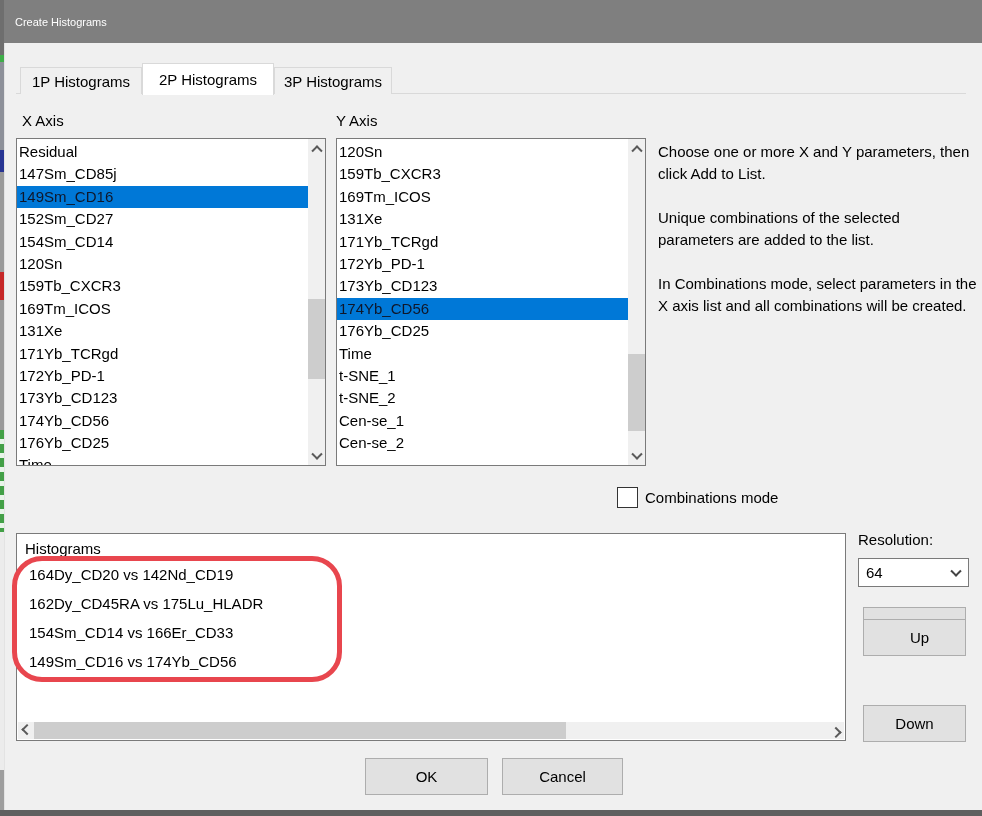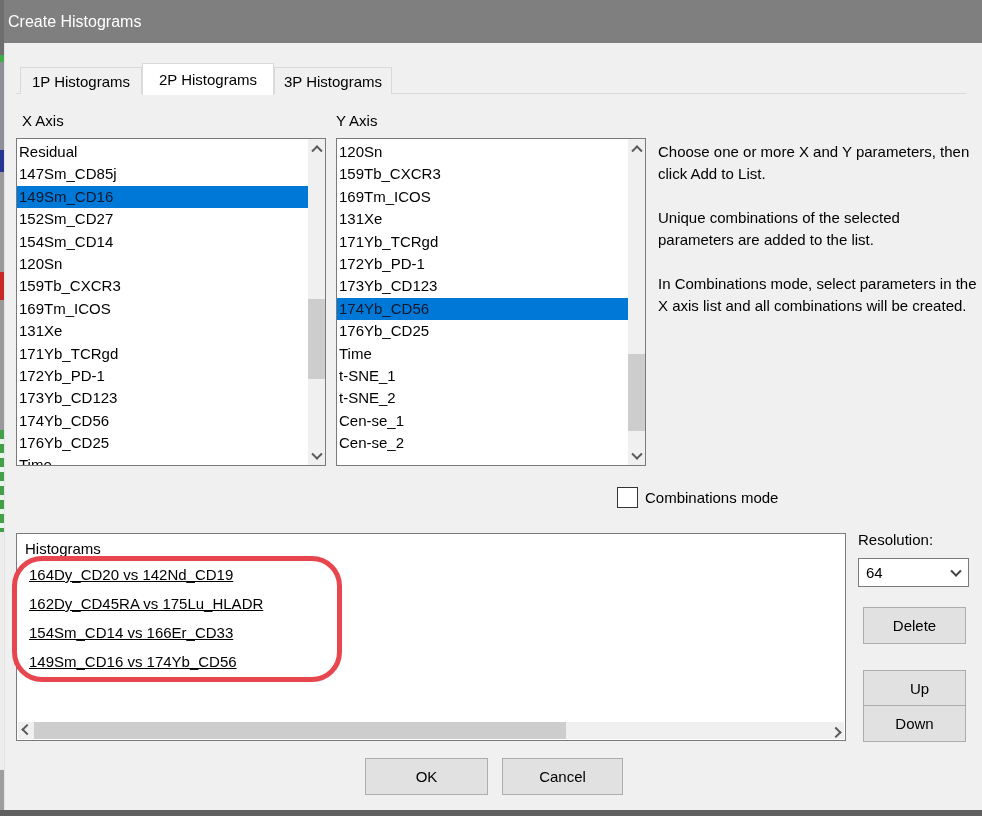--- a/index.html
+++ b/index.html
@@ -11,22 +11,22 @@
     position:relative; width:982px; height:816px; overflow:hidden;
     background:#f0f0f0; font-family:"Liberation Sans", sans-serif; color:#000;
   }
   
   .edge-strip{position:absolute; left:0; top:0; width:4px; height:816px; z-index:0;}
   .edge-strip div{width:4px;}
   .bottom-strip{position:absolute; left:0; top:810px; width:982px; height:6px; background:#5f5f5f;}
   
   .title-bar{
     position:absolute; left:4px; top:0; width:978px; height:43px;
-    background:var(--title-bar); color:#fff; font-size:16px;
-    display:flex; align-items:center; padding-left:4px;
+    background:var(--title-bar); color:#fff; font-size:11px;
+    display:flex; align-items:center; padding-left:11px;
   }
   .dialog-body{position:absolute; left:4px; top:43px; width:978px; height:767px; background:#f0f0f0; border-left:1px solid #e3e3e3;}
   
   .tabline{position:absolute; left:16px; top:93px; width:950px; height:1px; background:#d9d9d9;}
   .tab{
     position:absolute; top:67px; height:27px; background:#f0f0f0;
     border:1px solid #d9d9d9; border-bottom:none;
     font-size:15px; display:flex; align-items:center; justify-content:center;
   }
   .tab.active{
@@ -69,40 +69,40 @@
   .add-btn{position:absolute; left:408px; top:477px; width:195px; height:37px; border:2px solid var(--focus-border);}
   .combo-wrap{position:absolute; left:617px; top:487px; display:flex; align-items:center;}
   .checkbox{width:21px; height:21px; background:#fff; border:1px solid #333;}
   .combo-label{font-size:15px; margin-left:7px;}
   
   .hist-box{
     position:absolute; left:16px; top:533px; width:830px; height:208px;
     background:#fff; border:1px solid #7a7a7a;
   }
   .hist-title{font-size:15px; padding:6px 0 0 8px; height:26px;}
-  .hist-item{font-size:15px; line-height:29px; padding-left:12px; white-space:nowrap;text-decoration:underline;}
+  .hist-item{font-size:15px; line-height:29px; padding-left:12px; white-space:nowrap;}
   .hscroll{position:absolute; left:1px; right:1px; bottom:1px; height:17px; background:#f0f0f0;}
   .hscroll .arrow{position:absolute; top:0; width:17px; height:17px; display:flex; align-items:center; justify-content:center;}
   .hscroll .arrow.l{left:0;} .hscroll .arrow.r{right:0;}
   .hthumb{position:absolute; left:16px; top:0; width:532px; height:17px; background:#cdcdcd;}
   
   .annotation{
     position:absolute; left:12px; top:556px; width:330px; height:126px;
     border:5px solid var(--annotation); border-radius:30px; pointer-events:none; z-index:5;
   }
   
   .res-label{position:absolute; left:858px; top:531px; font-size:15px;}
   .dropdown{
     position:absolute; left:858px; top:558px; width:111px; height:29px;
     background:#fff; border:1px solid #7a7a7a; font-size:15px;
     display:flex; align-items:center; padding-left:7px;
   }
   .dropdown .chev{position:absolute; right:8px; top:11px; border-color:#444;}
   .side-btn{position:absolute; left:863px; width:103px; height:37px;}
-  #btn-delete{top:607px;} #btn-up{top:670px;padding-left:10px;} #btn-down{top:695px;margin-top:10px;}
+  #btn-delete{top:607px;} #btn-up{top:619px;padding-left:10px;} #btn-down{top:695px;margin-top:10px;}
   
   #btn-ok{position:absolute; left:365px; top:758px; width:123px; height:37px;}
   #btn-cancel{position:absolute; left:502px; top:758px; width:121px; height:37px;}
 </style>
 </head>
 <body>
 
 <div id="canvas">
 
   <div class="edge-strip">

